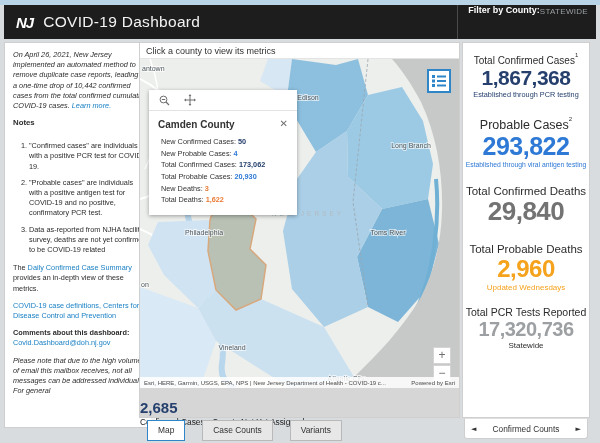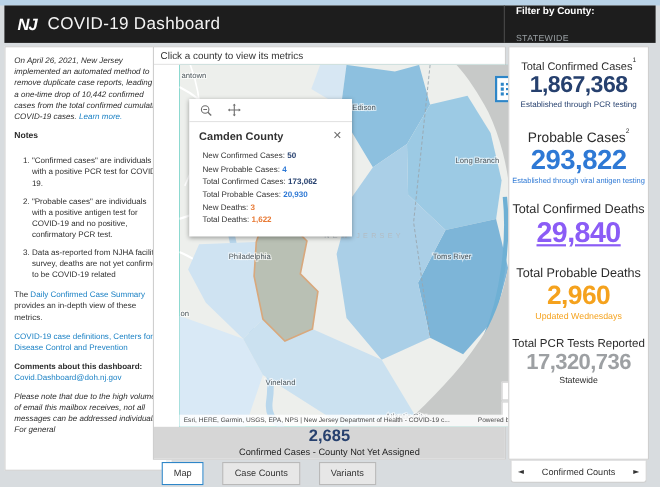--- a/index.html
+++ b/index.html
@@ -7,43 +7,43 @@
   body { font-family:"Liberation Sans", sans-serif; background:#d8dcdf; position:relative; overflow:hidden; }
   #stage { position:absolute; inset:0;border-radius:23px; }
 
   
   .top-strip { position:absolute; left:0; top:0; width:600px; height:5px; background:#b9d3e7; }
 
   
   .header { position:absolute; left:4px; top:5px; width:592px; height:34px; background:#1d1d1d; display:flex; align-items:center; }
   .nj-logo { color:#fff; font-weight:bold; font-size:15px; letter-spacing:-1px; margin:0 10px 0 12px; font-style:italic; }
   .app-title { color:#f3f3f3; font-size:15.5px; font-weight:400; letter-spacing:.3px; }
-  .filter-box { position:absolute; right:8px; top:0; height:34px; padding-left:10px; border-left:1px solid #4a4a4a; display:flex; flex-direction:column; justify-content:space-between; min-width:130px; }
+  .filter-box { position:absolute; right:8px; top:0; height:34px; padding-left:10px; border-left:1px solid #4a4a4a; display:flex; flex-direction:row; justify-content:center; min-width:130px; }
   .filter-label { color:#ffffff; font-size:9px; font-weight:bold; }
   .filter-value { color:#9aa0a4; font-size:8px; margin-top:2px; letter-spacing:.3px; }
 
   
   .left-panel { position:absolute; left:4px; top:42px; width:153px; height:386px; background:#fff; border:1px solid #cfcfcf; overflow:hidden; padding:7px 8px 0 8px; font-size:7.3px; color:#2c2c2c; line-height:1.4; }
   .left-panel p { margin-bottom:7px; }
   .italic { font-style:italic; }
   .bold { font-weight:bold; }
   a.lnk { color:#1a80c4; text-decoration:none; }
   .notes-h { font-weight:bold; font-size:7.8px; margin:4px 0 12px 0; }
   ol.notes { margin:0 0 8px 16px; }
   ol.notes li { margin-bottom:6px; }
   .lp-scroll { position:absolute; right:1px; top:2px; width:4px; height:380px; background:#f1f1f1; }
   .lp-thumb { position:absolute; left:0; top:0; width:4px; height:150px; background:#c9c9c9; }
 
   
   .map-panel { position:absolute; left:139px; top:42px; width:321px; height:376px; background:#fff; border:1px solid #cfcfcf; }
   .map-header { height:16px; border-bottom:1px solid #e4e4e4; font-size:9px; color:#323232; display:flex; align-items:center; padding-left:6px; }
-  .map-area { position:relative; width:319px; height:329px; overflow:hidden; background:#14b8a6;margin-left:23px; }
+  .map-area { position:relative; width:319px; height:329px; overflow:hidden; background:#c4b5fd; }
   .map-area svg.basemap { position:absolute; left:0; top:0; }
   .attribution { position:absolute; left:0; bottom:0; width:100%; height:11px; background:rgba(255,255,255,.85); font-size:6px; color:#4a4a4a; display:flex; justify-content:space-between; align-items:center; padding:0 4px; white-space:nowrap; }
-  .map-banner { height:29px; background:#d6d6d6; text-align:center; padding-top:1px; }
+  .map-banner { height:29px; background:#d6d6d6; text-align:left; padding-top:12px; }
   .banner-value { font-size:15px; font-weight:bold; color:#26406e; line-height:1.1; }
   .banner-label { font-size:8.4px; color:#222; }
 
   
   .popup { position:absolute; left:9px; top:31px; width:148px; background:#fff; box-shadow:0 1px 4px rgba(0,0,0,.35); }
   .popup-toolbar { height:21px; border-bottom:1px solid #e3e3e3; display:flex; align-items:center; gap:14px; padding-left:10px; }
   .popup-body { padding:8px 9px 9px 9px; }
   .popup-title-row { display:flex; justify-content:space-between; align-items:flex-start; margin-bottom:6px; }
   .popup-title { font-size:10px; font-weight:bold; color:#323232; }
   .popup-close { font-size:10px; color:#6e6e6e; cursor:pointer; line-height:1; }
@@ -60,21 +60,21 @@
   .tabs { position:absolute; left:147px; top:420px; display:flex; gap:17px; }
   .tab { font-size:8.4px; color:#323232; background:#e7e7e7; border:1px solid #b9b9b9; padding:4px 10px 5px 10px; }
   .tab.active { background:#fff; border:1px solid #2e86c8; }
 
   
   .right-panel { position:absolute; left:462px; top:42px; width:128px; height:376px; background:#fff; border:1px solid #cfcfcf; text-align:center; padding-top:12px; overflow:hidden; }
   .m-label { font-size:10px; color:#2c2c2c; }
   .m-sup { font-size:6px; position:relative; top:-3px; }
   .m-value { font-weight:bold; letter-spacing:-.5px; line-height:1.15; }
   .m-note { font-size:7.3px; }
-  .c-navy { color:#26406e; } .c-blue { color:#2e79d5; } .c-gold { color:#8b5cf6;text-decoration:underline; } .c-orange { color:#f5a21d; } .c-gray { color:#9da0a3; } .c-dark { color:#2c2c2c; }
+  .c-navy { color:#26406e; } .c-blue { color:#2e79d5; } .c-gold { color:#737373; } .c-orange { color:#f5a21d; } .c-gray { color:#9da0a3; } .c-dark { color:#2c2c2c; }
   .carousel { position:absolute; left:464px; top:418px; width:124px; height:21px; background:#fff; border:1px solid #cfcfcf; border-top:1px solid #e0e0e0; border-radius:0 0 3px 3px; display:flex; align-items:center; justify-content:space-between; padding:0 6px; }
   .car-label { font-size:8.3px; color:#323232; }
   .arrow { font-family:"DejaVu Sans", sans-serif; font-size:7px; color:#333; }
 
   svg text { font-family:"Liberation Sans", sans-serif; }
   .maplabel { fill:#4c565c; font-size:7px; paint-order:stroke; stroke:#ffffff; stroke-width:2px; stroke-opacity:.6; }
 </style>
 </head>
 <body>
 

